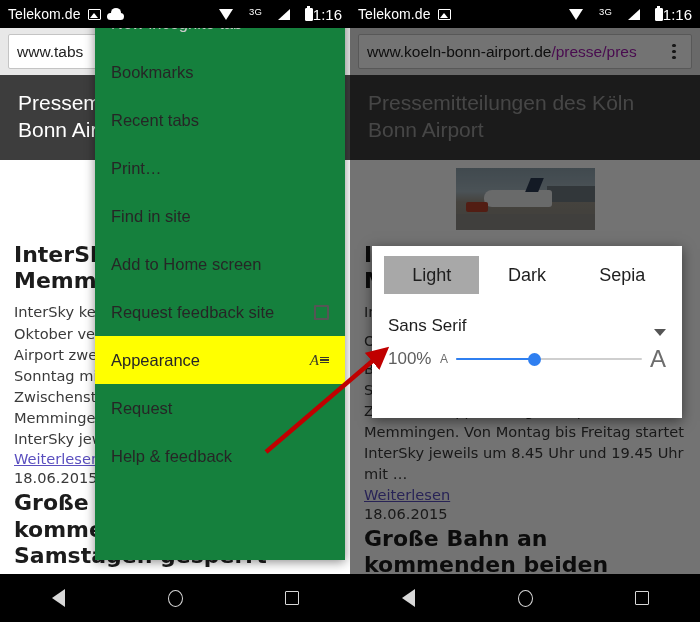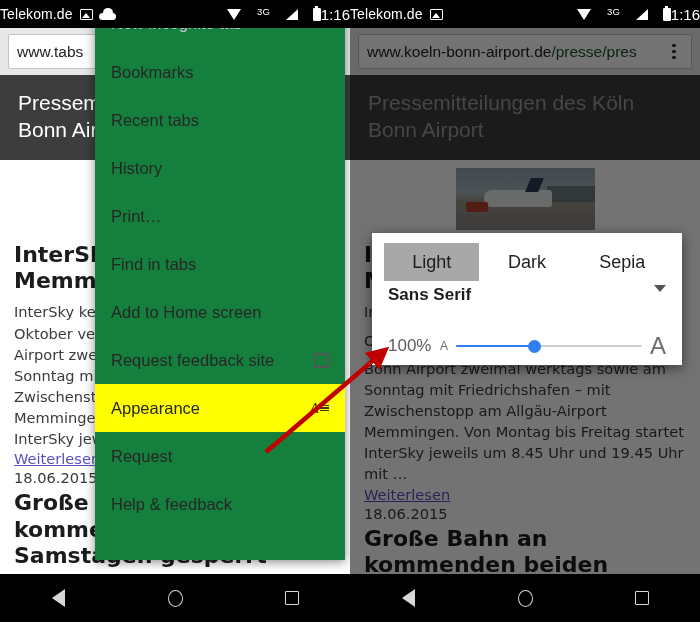--- a/index.html
+++ b/index.html
@@ -13,21 +13,21 @@
 
   
   .phone { position:absolute; top:0; width:350px; height:622px; overflow:hidden; }
   .phone.left  { left:0; }
   .phone.right { left:350px; }
 
   
   .statusbar {
     position:absolute; top:0; left:0; width:350px; height:28px;
     background:#000; color:#fff;
-    display:flex; align-items:center; padding:0 0;
+    display:flex; align-items:center; padding:0 8px;
     font-size:13.5px; z-index:60;
   }
   .sb-carrier { font-size:14px; letter-spacing:.1px; }
   .sb-icons-left { display:flex; align-items:center; gap:6px; margin-left:7px; }
   .sb-spacer { flex:1; }
   .sb-icons-right { display:flex; align-items:center; gap:15px;text-align:center; }
   .sb-time { font-size:15px; }
   .ic-wifi { width:15px; height:12px; position:relative; }
   .ic-wifi:after {
     content:""; position:absolute; left:0; top:1px;
@@ -72,21 +72,21 @@
     position:absolute; top:28px; left:0; width:350px; height:47px;
     background:#e8e8e8; padding:6px 8px;
   }
   .omnibox {
     width:100%; height:100%; background:#fff;
     border:1px solid #c4c4c4; border-radius:2px;
     display:flex; align-items:center; padding:0 8px;
     font-size:15.5px; color:#222; overflow:hidden; white-space:nowrap;
   }
   .url-host { color:#222; }
-  .url-path { color:#14532d; }
+  .url-path { color:#a21caf; }
   .url-text { flex:1; overflow:hidden; text-overflow:clip; white-space:nowrap; }
   .menu-dots { width:18px; display:flex; flex-direction:column; align-items:center; gap:2.5px; flex:none; }
   .menu-dots i { display:block; width:3.5px; height:3.5px; border-radius:50%; background:#333; }
 
   
   .webpage { position:absolute; top:75px; left:0; width:350px; bottom:48px; background:#fff; overflow:hidden; }
   .page-hero {
     background:#3d3d3d; color:#fff; padding:14px 18px 16px 18px;
   }
   .phone.right .page-hero { color:#9c9c9c; }
@@ -162,34 +162,34 @@
   }
   .mi-appearance-icon {
     font-family:"Liberation Serif", serif; font-style:italic;
     font-size:15px; color:#3a3a2a; display:flex; align-items:center; gap:1px;
   }
   .mi-appearance-icon .lines { display:inline-flex; flex-direction:column; gap:1.5px; }
   .mi-appearance-icon .lines b { display:block; width:9px; height:1.3px; background:#3a3a2a; }
 
   
   .appearance-dialog {
-    position:absolute; top:233px; left:22px; width:310px; height:132px;
+    position:absolute; top:246px; left:22px; width:310px; height:172px;
     background:#fff; z-index:55;
     box-shadow:0 3px 12px rgba(0,0,0,.5);
     padding:10px 12px;
   }
   .seg-row { display:flex; align-items:stretch; height:38px; }
   .seg {
     flex:1; display:flex; align-items:center; justify-content:center;
     font-size:18px; color:#1e1e1e;
   }
   .seg.selected { background:#a8a8a8; }
   .font-row {
-    height:38px; display:flex; align-items:flex-start; justify-content:space-between;
-    padding:0 4px; margin-top:4px;font-weight:bold;
+    height:38px; display:flex; align-items:flex-end; justify-content:space-between;
+    padding:0 4px; margin-top:4px;
   }
   .font-name { font-size:17px; color:#1e1e1e; }
   .caret {
     width:0; height:0; border-left:6px solid transparent;
     border-right:6px solid transparent; border-top:7px solid #555;
   }
   .size-row { display:flex; align-items:center; gap:8px; padding:0 4px; margin-top:6px; height:34px; }
   .pct { font-size:17px; color:#5e5e5e; min-width:44px; }
   .small-a { font-size:12px; color:#6d6d6d; }
   .big-a { font-size:24px; color:#6d6d6d; }
@@ -276,27 +276,24 @@
       <div class="mi first">
         <span class="mi-label">New incognito tab</span>
       </div>
       <div class="mi">
         <span class="mi-label">Bookmarks</span>
       </div>
       <div class="mi">
         <span class="mi-label">Recent tabs</span>
       </div>
       <div class="mi">
-        <span class="mi-label">History</span>
-      </div>
-      <div class="mi">
         <span class="mi-label">Print…</span>
       </div>
       <div class="mi">
-        <span class="mi-label">Find in tabs</span>
+        <span class="mi-label">Find in site</span>
       </div>
       <div class="mi">
         <span class="mi-label">Add to Home screen</span>
       </div>
       <div class="mi">
         <span class="mi-label">Request feedback site</span>
         <span class="mi-checkbox"></span>
       </div>
       <div class="mi highlight">
         <span class="mi-label">Appearance</span>

